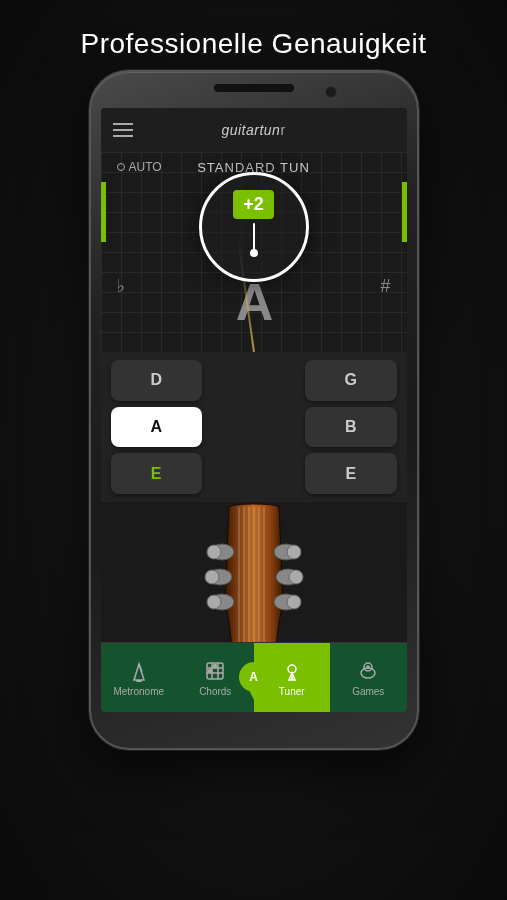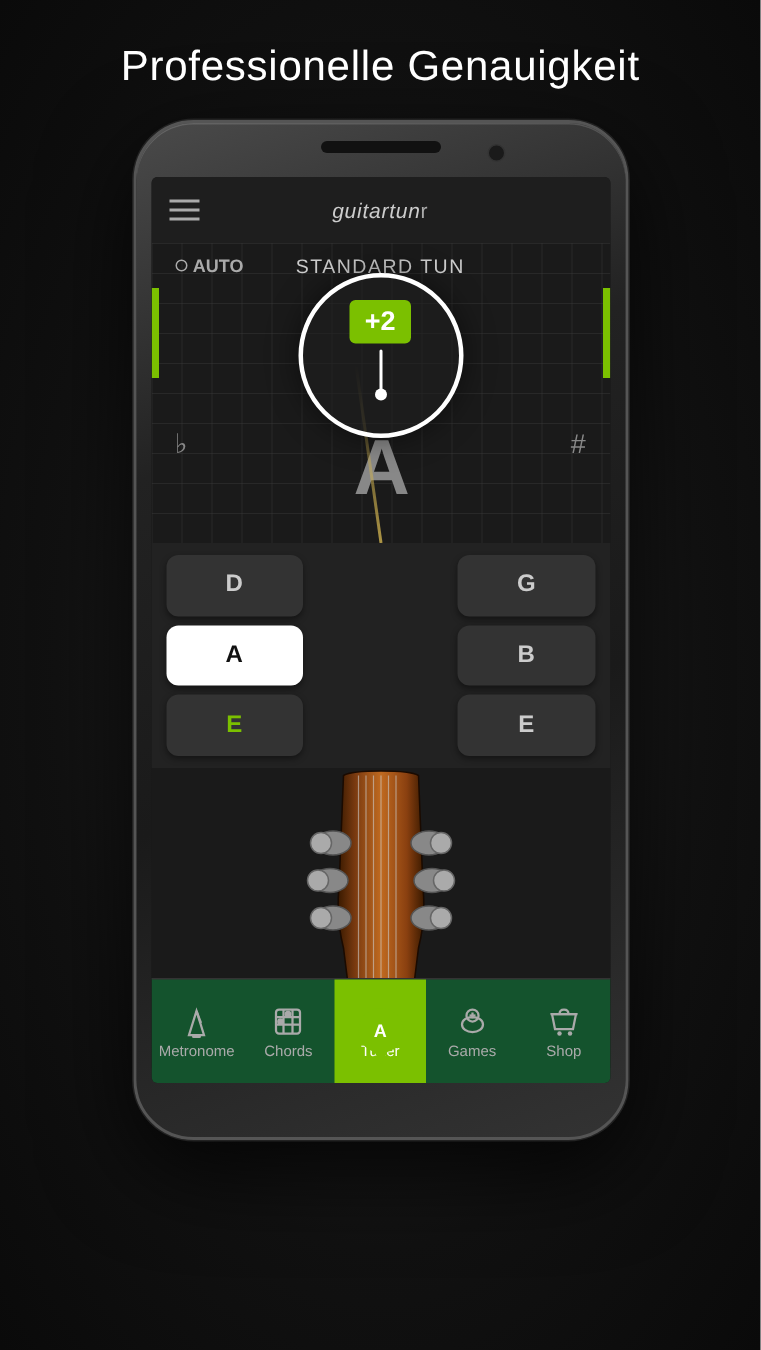--- a/index.html
+++ b/index.html
@@ -23,21 +23,21 @@
       margin-top: 28px;
       letter-spacing: 0.5px;
       text-align: right;
       z-index: 10;
     }
 
     .phone-wrapper {
       position: relative;
       width: 330px;
       height: 680px;
-      margin-top: 20px;
+      margin-top: 10px;
     }
 
     .phone-frame {
       position: absolute;
       width: 330px;
       height: 680px;
       background: linear-gradient(160deg, #4a4a4a 0%, #222 30%, #1a1a1a 60%, #333 100%);
       border-radius: 40px;
       border: 2px solid #555;
       box-shadow:
@@ -157,21 +157,20 @@
       letter-spacing: 1px;
       top: 8px;
     }
 
     .auto-badge {
       color: #aaa;
       font-size: 12px;
       display: flex;
       align-items: center;
       gap: 4px;
-      font-weight: bold;
     }
     .auto-circle {
       width: 8px;
       height: 8px;
       border: 1.5px solid #aaa;
       border-radius: 50%;
     }
 
     
     .green-bar-left {
@@ -567,29 +566,17 @@
           <svg width="22" height="22" viewBox="0 0 22 22" fill="none" stroke="#aaa" stroke-width="1.5">
             <ellipse cx="11" cy="13" rx="7" ry="5" stroke="#aaa"></ellipse>
             <circle cx="11" cy="7" r="4" stroke="#aaa"></circle>
             <line x1="9" y1="7" x2="13" y2="7" stroke="#aaa"></line>
             <line x1="11" y1="5" x2="11" y2="9" stroke="#aaa"></line>
           </svg>
         </div>
         <span class="nav-label">Games</span>
       </div>
 
-      <div class="nav-item">
-        <div class="nav-icon">
-          <svg width="22" height="22" viewBox="0 0 22 22" fill="none" stroke="#aaa" stroke-width="1.5">
-            <path d="M3 6 L5 16 L17 16 L19 6 Z" stroke="#aaa"></path>
-            <path d="M2 6 L20 6" stroke="#aaa"></path>
-            <circle cx="8" cy="19" r="1.5" fill="#aaa" stroke="none"></circle>
-            <circle cx="15" cy="19" r="1.5" fill="#aaa" stroke="none"></circle>
-            <path d="M8 6 Q8 3 11 3 Q14 3 14 6" stroke="#aaa"></path>
-          </svg>
-        </div>
-        <span class="nav-label">Shop</span>
-      </div>
 
     </div>
 
   </div>
 </div>
 
 </body></html>

